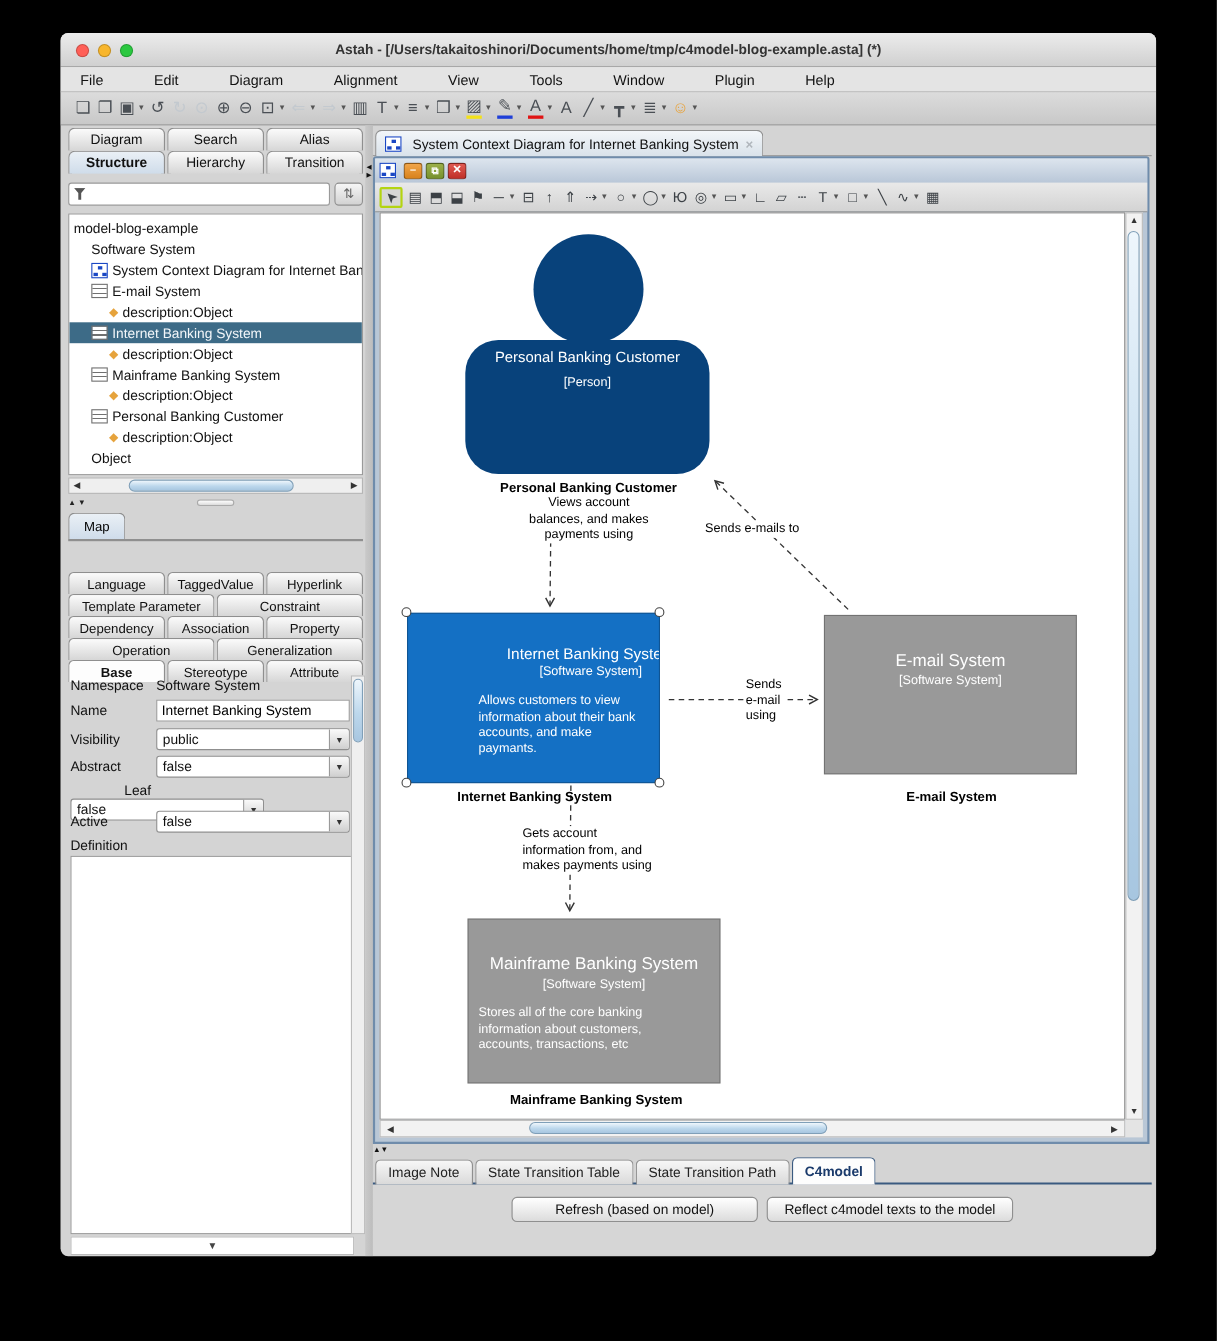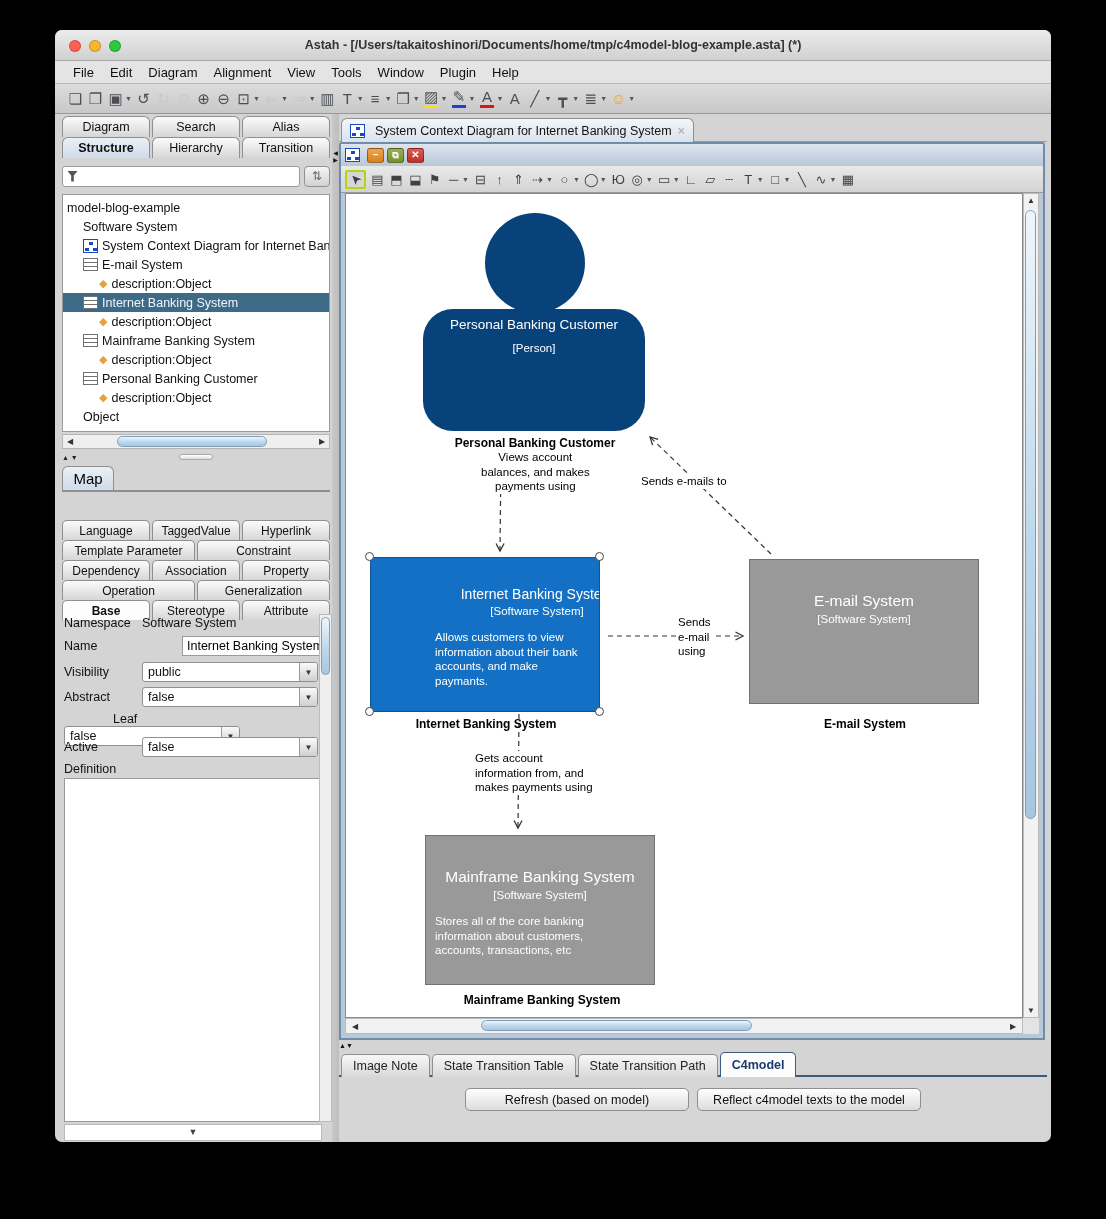--- a/index.html
+++ b/index.html
@@ -10,21 +10,21 @@
   
   .titlebar{ position:absolute; left:0; top:0; right:0; height:31px;
     background:linear-gradient(#ececec,#d0d0d0); border-bottom:1px solid #a8a8a8;padding-left:32px; }
   .traffic{ position:absolute; left:14px; top:10px; display:flex; gap:8px; }
   .light{ width:12px; height:12px; border-radius:50%; border:1px solid rgba(0,0,0,.2); }
   .light.red{ background:#ff5f57; } .light.yellow{ background:#f8b62c; } .light.green{ background:#2bc840; }
   .win-title{ position:absolute; left:0; right:0; top:8px; text-align:center; font-size:12.5px; font-weight:bold; color:#333; }
 
   
   .menubar{ position:absolute; left:0; top:31px; right:0; height:23px; background:#e4e4e4;
-    border-bottom:1px solid #b5b5b5; display:flex; align-items:center; padding-left:10px; }
+    border-bottom:1px solid #b5b5b5; display:flex; align-items:center; padding-left:10px;gap:30px; }
   .menu-item{ font-size:13px; color:#111; padding:0 8px; }
   .toolbar{ position:absolute; left:0; top:54px; right:0; height:30px;
     background:linear-gradient(#dcdcdc,#c8c8c8); border-bottom:1px solid #989898;
     display:flex; align-items:center; padding-left:12px; }
   .tb-item{ display:flex; align-items:center; margin-right:3px; }
   .tb-glyph{ font-size:15px; color:#4a4f55; line-height:15px; display:inline-block; text-align:center; min-width:17px; }
   .tb-item.disabled .tb-glyph{ color:#c3c9cf; }
   .tb-caret{ font-size:7px; color:#555; margin-left:1px; }
   .tb-stack{ display:flex; flex-direction:column; align-items:center; }
   .tb-bar{ width:14px; height:3px; margin-top:1px; }
@@ -56,21 +56,21 @@
   .tree-hscroll{ position:absolute; left:0; top:318px; width:268px; height:15px; background:#efefef;
     border:1px solid #b5b5b5; display:flex; align-items:center; }
   .sb-arrow{ font-size:8px; color:#333; width:14px; text-align:center; }
   .aq-thumb{ height:11px; border:1px solid #7f9fb8; border-radius:7px;
     background:linear-gradient(#eef6fc,#bcd7ec 55%,#a7c6e0); }
   .splitter{ height:10px; display:flex; align-items:center; font-size:7px; color:#222; position:relative; }
   .splitter .grip{ position:absolute; left:50%; transform:translateX(-50%); width:34px; height:6px;
     border:1px solid #aaa; border-radius:4px; background:linear-gradient(#fff,#ddd); }
   .map-tab-row{ height:24px; display:flex; }
   .map-tab{ width:52px; border:1px solid #8f8f8f; border-bottom:none; border-radius:6px 6px 0 0;
-    background:linear-gradient(#eaf0f6,#cfdcea); font-size:15px; display:flex; align-items:center; justify-content:center; }
+    background:linear-gradient(#eaf0f6,#cfdcea); font-size:12px; display:flex; align-items:center; justify-content:center; }
   .map-underline{ height:2px; background:#8f8f8f; }
   .prop-tabs{ margin-top:14px; }
   .prop-tabs .tabrow{ height:20px; }
   .prop-tabs .aq-tab{ font-size:12px; border-radius:5px 5px 0 0; }
   .prop-tabs .aq-tab.selected{ background:#fdfdfd; font-weight:bold; }
   .form{ position:absolute; left:0; top:498px; width:268px; }
   .form-row{ position:absolute; left:2px; display:flex; align-items:center; font-size:12.5px; color:#111; }
   .form-label{ width:78px; }
   .form-static{ }
   .text-field{ width:176px; height:20px; background:#fff; border:1px solid #9a9a9a; font-size:12.5px; padding:0 4px;
@@ -417,21 +417,21 @@
           <div class="aq-tab">Stereotype</div>
           <div class="aq-tab">Attribute</div>
         </div>
       </div>
 
     <div class="form" id="prop-form">
         <div class="form-row" style="top: 2px;">
           <span class="form-label">Namespace</span>
           <span class="form-static">Software System</span>
         </div>
-        <div class="form-row" style="top: 22px; gap: 40px;">
+        <div class="form-row" style="top: 22px;">
           <span class="form-label">Name</span>
           <input class="text-field" value="Internet Banking System" style="">
         </div>
         <div class="form-row" style="top: 48px;">
           <span class="form-label">Visibility</span>
           <div class="dropdown">
             <span class="dd-text">public</span>
             <span class="dd-btn">▼</span>
           </div>
         </div>

